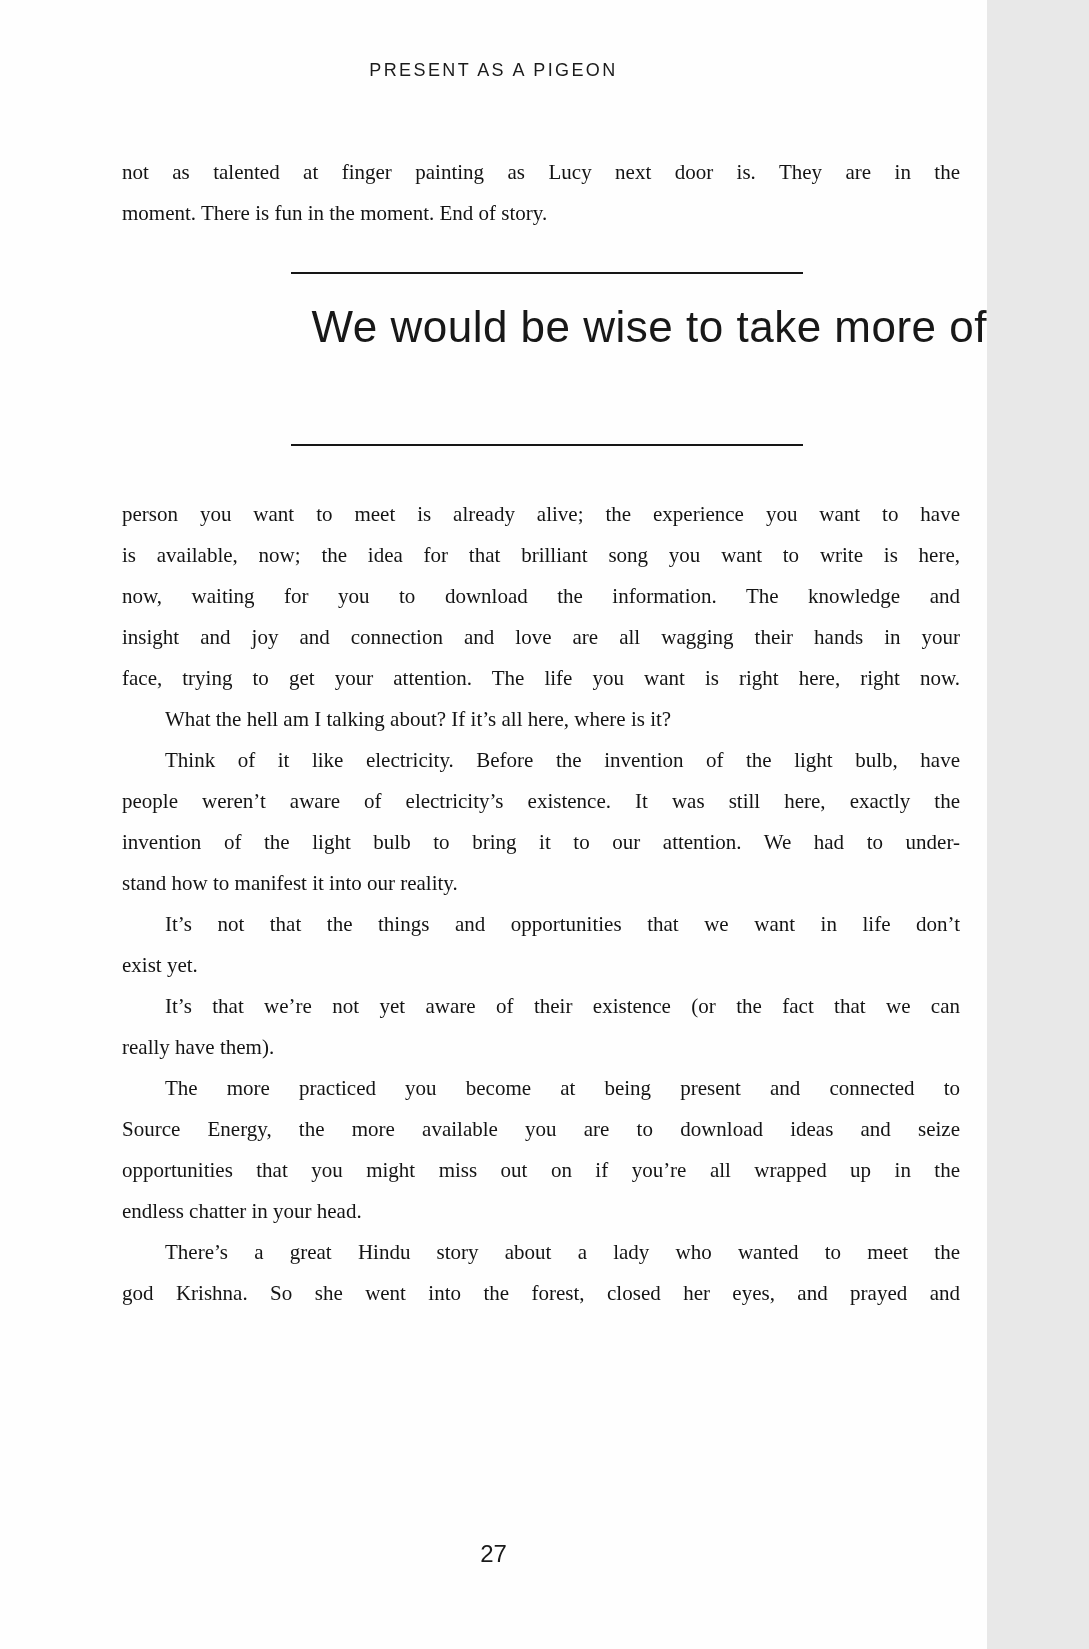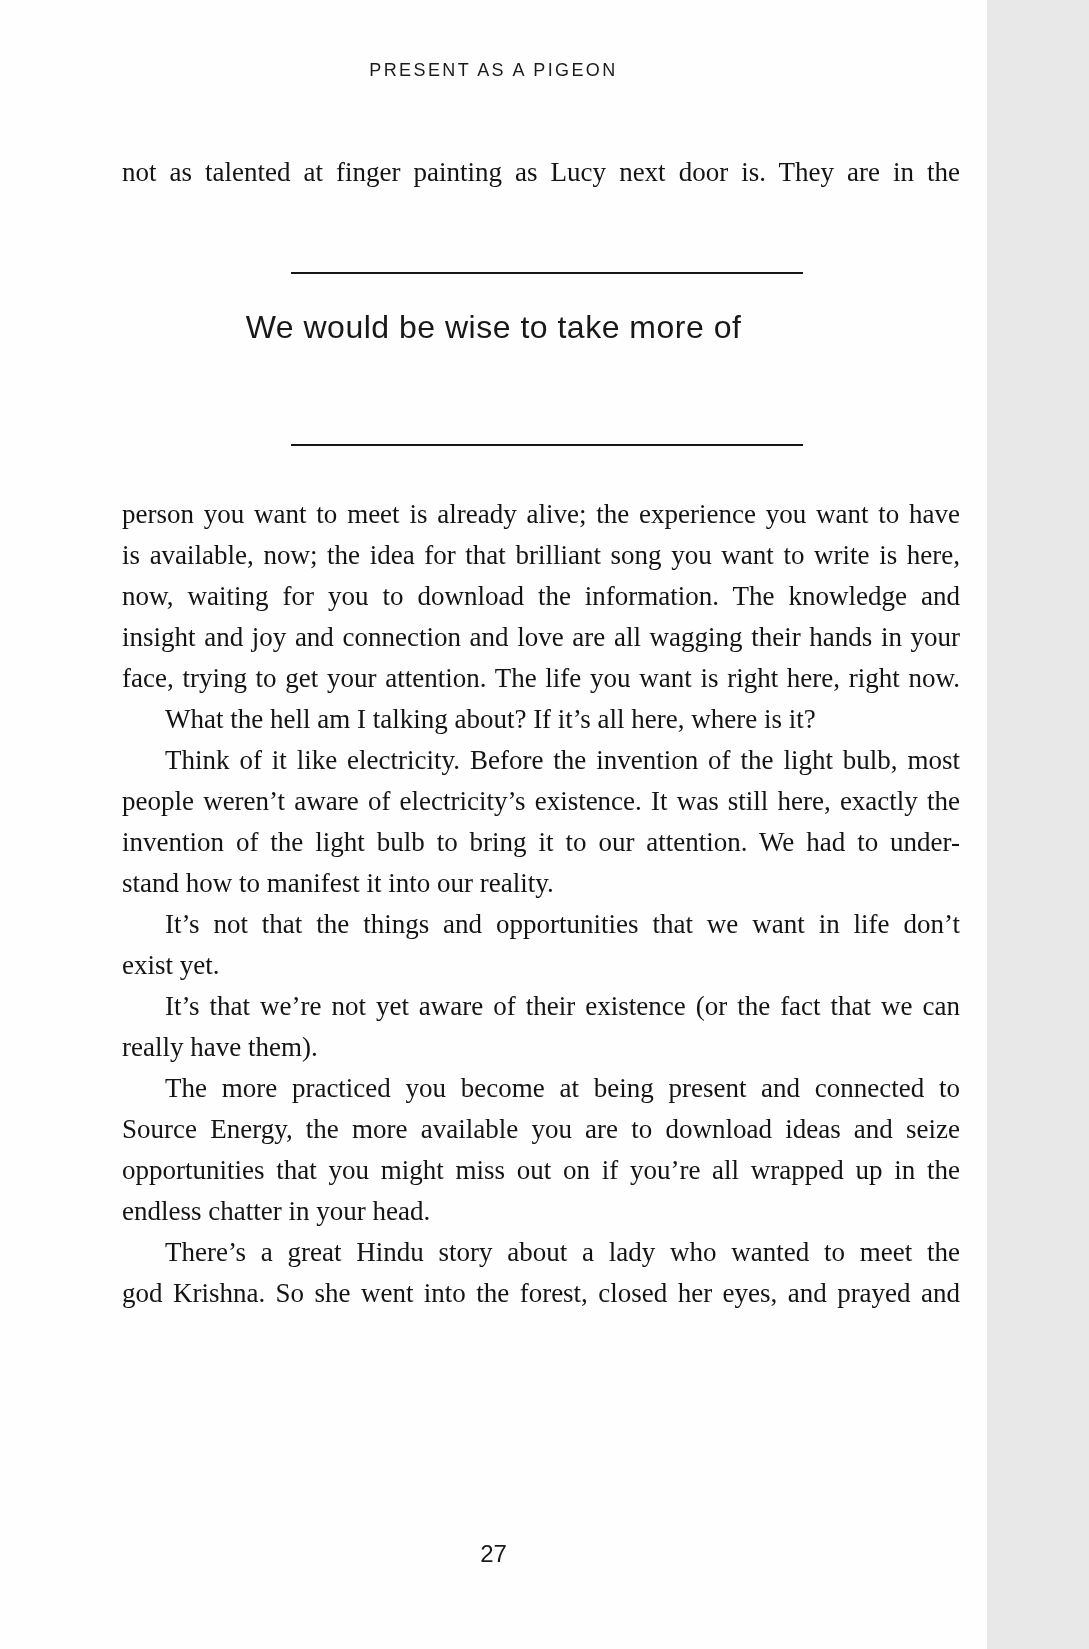--- a/index.html
+++ b/index.html
@@ -28,21 +28,21 @@
   }
   .intro, .body-text {
     position: absolute;
     left: 122px;
     width: 838px;
   }
   .intro { top: 152px; }
   .body-text { top: 494px; }
   .bline {
     font-family: "Liberation Serif", serif;
-    font-size: 27px;
+    font-size: 21px;
     line-height: 41px;
     color: #141414;
   }
   .just {
     text-align: justify;
     text-align-last: justify;
   }
   .indent { text-indent: 43px; }
   .rule {
     position: absolute;
@@ -51,23 +51,23 @@
     height: 2px;
     background: #161616;
   }
   .rule-top { top: 272px; }
   .rule-bottom { top: 444px; }
   .pull-quote {
     position: absolute;
     top: 306px;
     left: 0;
     right: 0;
-    text-align: center;
+    text-align: right;
     font-family: "Liberation Sans", sans-serif;
-    font-size: 32px;
+    font-size: 44px;
     line-height: 42px;
     letter-spacing: 0.5px;
     color: #181818;
   }
   .page-number {
     position: absolute;
     top: 1540px;
     left: 0;
     right: 0;
     text-align: center;
@@ -78,20 +78,21 @@
 </style>
 </head>
 <body>
 
 <div class="page">
   <div class="running-header">PRESENT AS A PIGEON</div>
 
   <div class="intro">
       <div>
         <div class="bline just">not as talented at finger painting as Lucy next door is. They are in the</div>
+        <div class="bline">moment. There is fun in the moment. End of story.</div>
       </div>
     </div>
 
   <div class="rule rule-top"></div>
 
   <div class="pull-quote">
     <div class="pq-line">We would be wise to take more of</div>
   </div>
 
   <div class="rule rule-bottom"></div>
@@ -101,21 +102,21 @@
         <div class="bline just">person you want to meet is already alive; the experience you want to have</div>
         <div class="bline just">is available, now; the idea for that brilliant song you want to write is here,</div>
         <div class="bline just">now, waiting for you to download the information. The knowledge and</div>
         <div class="bline just">insight and joy and connection and love are all wagging their hands in your</div>
         <div class="bline just">face, trying to get your attention. The life you want is right here, right now.</div>
       </div>
       <div>
         <div class="bline indent">What the hell am I talking about? If it’s all here, where is it?</div>
       </div>
       <div>
-        <div class="bline just indent">Think of it like electricity. Before the invention of the light bulb, most</div>
+        <div class="bline just indent">Think of it like electricity. Before the invention of the light bulb, have</div>
         <div class="bline just">people weren’t aware of electricity’s existence. It was still here, exactly the</div>
         <div class="bline just">invention of the light bulb to bring it to our attention. We had to under-</div>
         <div class="bline">stand how to manifest it into our reality.</div>
       </div>
       <div>
         <div class="bline just indent">It’s not that the things and opportunities that we want in life don’t</div>
         <div class="bline">exist yet.</div>
       </div>
       <div>
         <div class="bline just indent">It’s that we’re not yet aware of their existence (or the fact that we can</div>

